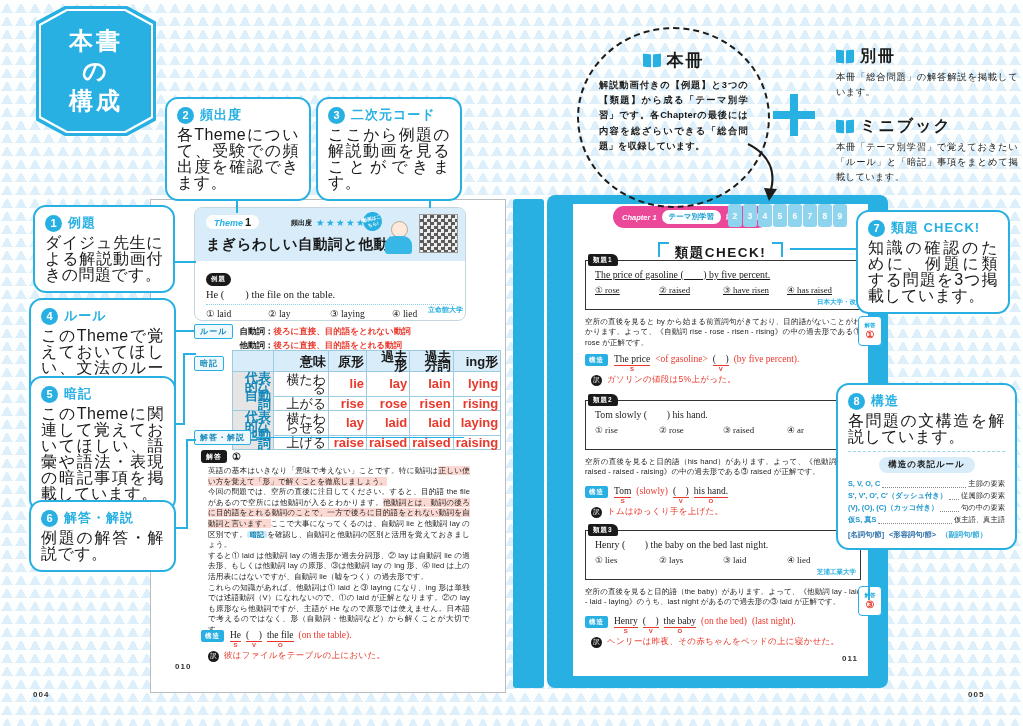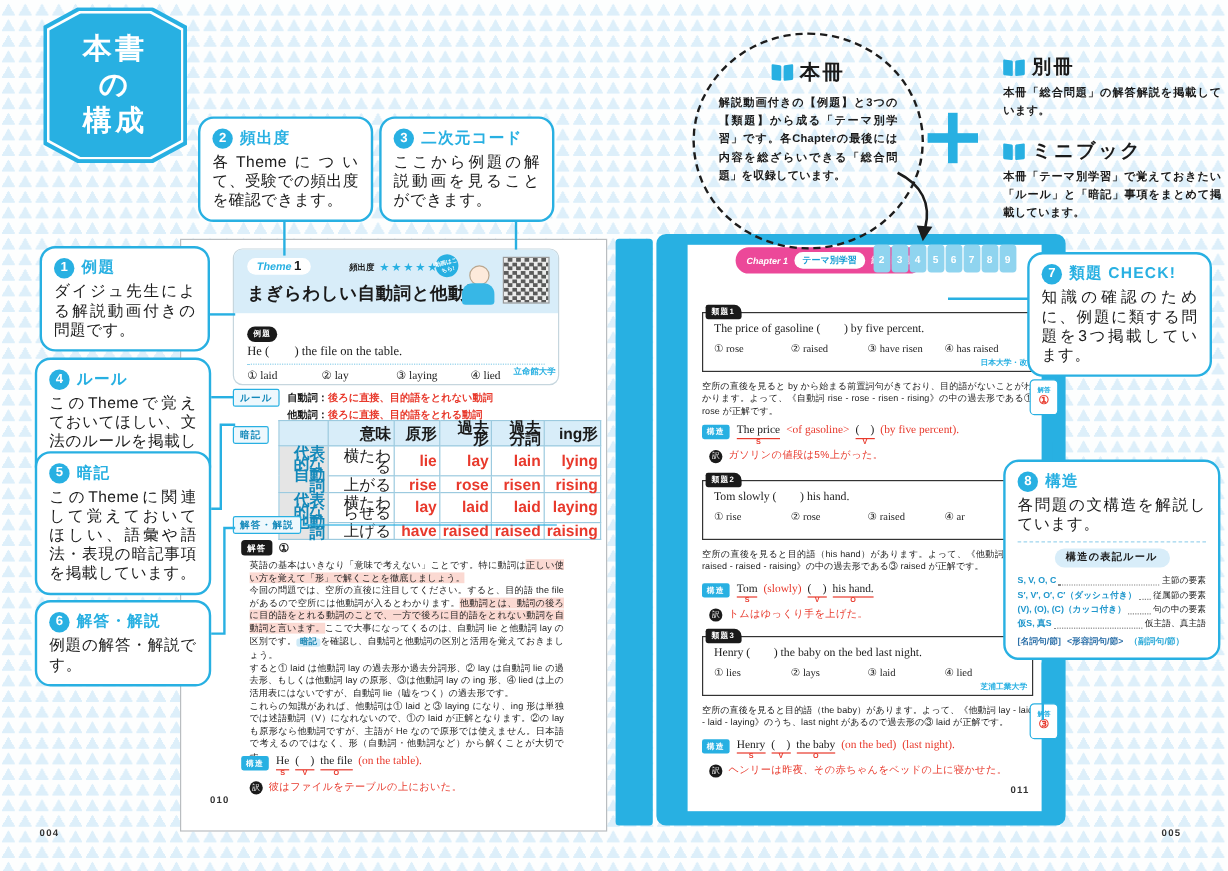--- a/index.html
+++ b/index.html
@@ -15,39 +15,39 @@
   .badge .l1{position:absolute;inset:0;background:#28b0e2;}
   .badge .l2{position:absolute;inset:3px;background:#fff;}
   .badge .l3{position:absolute;inset:5px;background:#28b0e2;display:flex;flex-direction:column;align-items:center;justify-content:center;}
   .badge .bt{color:#fff;font-weight:bold;font-size:24px;line-height:30px;letter-spacing:3px;}
 
   
   .co{background:#fff;border:2.5px solid #28b0e2;border-radius:13px;padding:7px 10px 8px;z-index:6;box-sizing:border-box;}
   .co .hd{display:flex;align-items:center;gap:6px;margin-bottom:3px;}
   .co .n{width:17px;height:17px;border-radius:50%;background:#28b0e2;color:#fff;font-size:11px;font-weight:bold;display:flex;align-items:center;justify-content:center;flex:0 0 17px;}
   .co .t{color:#28b0e2;font-weight:bold;font-size:13px;letter-spacing:1px;}
-  .co .bd{font-size:13px;line-height:16px;letter-spacing:.4px;text-align:justify;}
+  .co .bd{font-size:16px;line-height:16px;letter-spacing:.4px;text-align:justify;}
 
   
   .circle{left:577px;top:27px;width:193px;height:181px;border:2.2px dashed #1c1c1c;border-radius:50%;z-index:3;box-sizing:border-box;}
   .circle .cttl{display:flex;align-items:center;justify-content:center;gap:6px;margin-top:20px;}
   .cttl .tt{font-size:17px;font-weight:bold;letter-spacing:2px;}
   .circle .cbd{margin:6px 20px 0;font-size:9.3px;line-height:15.2px;letter-spacing:.2px;text-align:justify;font-weight:bold;}
   .bi{display:inline-flex;width:18px;height:13px;gap:2px;}
   .bi i{flex:1;background:#28b0e2;border-radius:1px;}
   .bi i:first-child{transform:skewY(7deg);}
   .bi i:last-child{transform:skewY(-7deg);}
   .plus{left:773px;top:94px;width:42px;height:42px;z-index:3;}
   .plus::before,.plus::after{content:"";position:absolute;background:#28b0e2;}
   .plus::before{left:17px;top:0;width:8px;height:42px;}
   .plus::after{left:0;top:17px;width:42px;height:8px;}
   .intro-blk{left:836px;z-index:3;width:182px;}
   .intro-blk .hd{display:flex;align-items:center;gap:6px;margin-bottom:3px;}
   .intro-blk .tt{font-size:16px;font-weight:bold;letter-spacing:2px;}
-  .intro-blk .bd{font-size:9.3px;line-height:15px;letter-spacing:.3px;text-align:justify;font-weight:bold;}
+  .intro-blk .bd{font-size:9.3px;line-height:15px;letter-spacing:.3px;text-align:justify;font-weight:normal;}
 
   
   .lpage{left:150px;top:199px;width:356px;height:494px;background:#fff;border:1px solid #b9bdc0;z-index:1;box-sizing:border-box;}
   .spine{left:513px;top:199px;width:31px;height:489px;background:#28b0e2;border-radius:3px;z-index:1;}
   .rpage{left:547px;top:195px;width:341px;height:493px;background:#28b0e2;border-radius:8px;z-index:1;}
   .rinner{position:absolute;left:26px;top:9px;width:295px;height:472px;background:#fff;}
 
   
   .exbox{left:43px;top:7px;width:270px;height:112px;border:1px solid #c6d6de;border-radius:8px;overflow:hidden;background:#fff;}
   .exhead{position:relative;height:53px;background:#d8edf9;}
@@ -227,21 +227,21 @@
       <tr>
         <td class="glab" rowspan="2">代表的な他動詞</td>
         <td class="mean">横たわらせる</td>
         <td class="vb">lay</td>
         <td class="vb">laid</td>
         <td class="vb">laid</td>
         <td class="vb">laying</td>
       </tr>
       <tr>
         <td class="mean">上げる</td>
-        <td class="vb">have</td>
+        <td class="vb">raise</td>
         <td class="vb">raised</td>
         <td class="vb">raised</td>
         <td class="vb">raising</td>
       </tr>
     </tbody>
       </table>
 
     <div class="abs kbanner">
       <span class="tagcy">解答・解説</span>
       <span class="line"></span>
@@ -302,22 +302,27 @@
         <span class="tab">2</span>
         <span class="tab">3</span>
         <span class="tab">4</span>
         <span class="tab">5</span>
         <span class="tab">6</span>
         <span class="tab">7</span>
         <span class="tab">8</span>
         <span class="tab">9</span>
       </div>
 
-
-      <div class="qbox" style="top:56px;">
+      <div class="rttl">
+        <span class="cb-l"></span>
+        <span class="tx">類題CHECK!</span>
+        <span class="cb-r"></span>
+      </div>
+
+      <div class="qbox" style="top:56px;text-decoration:underline;">
         <span class="ric">類題1</span>
         <div class="qq">The price of gasoline (  ) by five percent.</div>
         <div class="optrow">
           <span>① rose</span>
           <span>② raised</span>
           <span>③ have risen</span>
           <span>④ has raised</span>
         </div>
         <span class="src">日本大学・改</span>
       </div>

